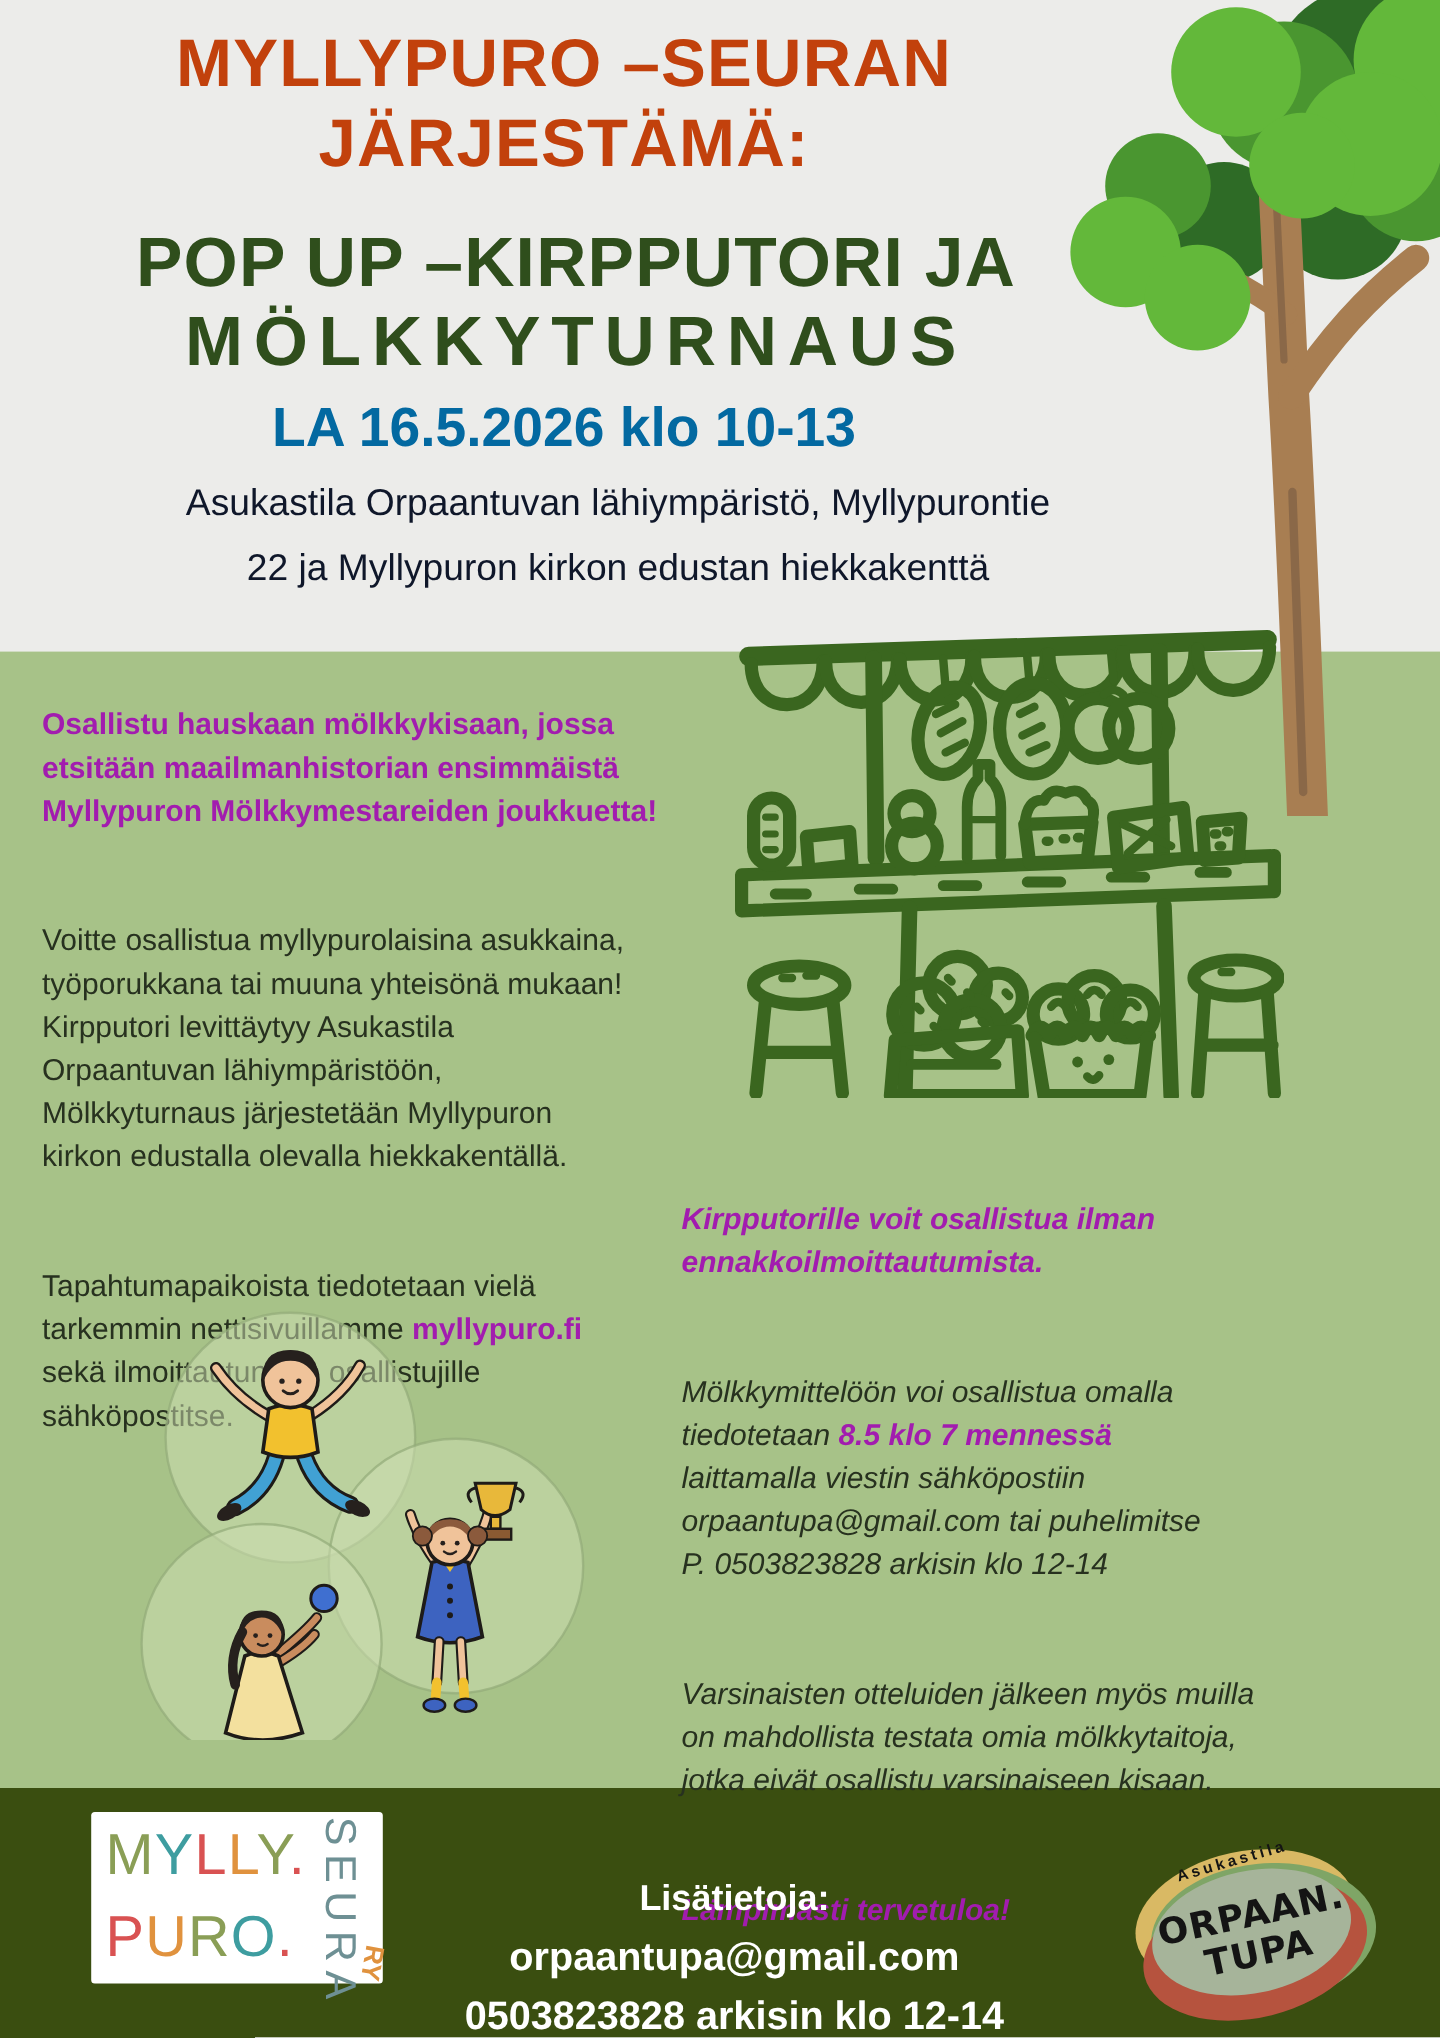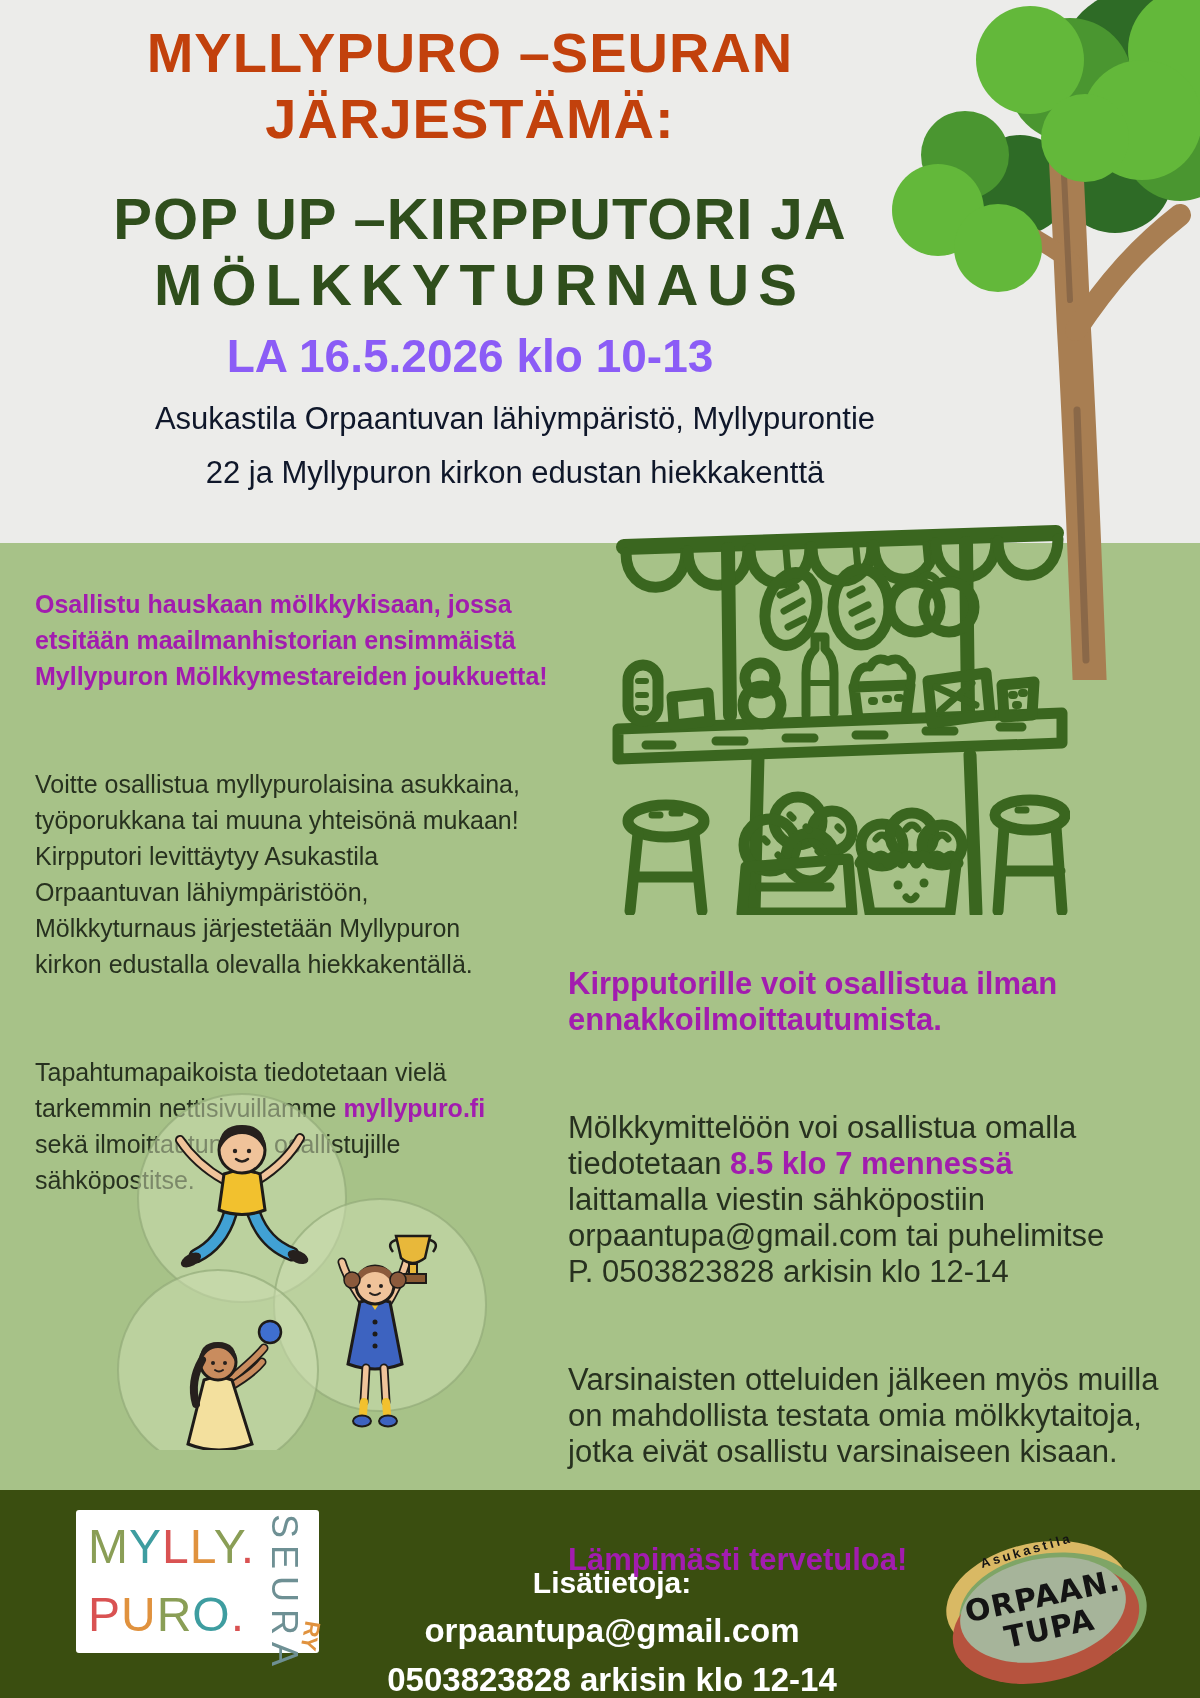--- a/index.html
+++ b/index.html
@@ -9,26 +9,26 @@
   .band{position:absolute;left:0;top:543px;width:1200px;height:947px;background:#a7c288;}
   .footerbar{position:absolute;left:0;top:1490px;width:1200px;height:208px;background:#3a4e10;}
   
   .organizer{position:absolute;left:0;top:20px;width:940px;text-align:center;
              font-size:56px;line-height:66px;font-weight:700;letter-spacing:1px;
              color:#c2410c;white-space:pre-line;}
   .title{position:absolute;left:0;top:186px;width:960px;text-align:center;color:#2f4e1c;font-weight:700;}
   .title .t1{display:block;font-size:58px;line-height:66px;letter-spacing:1px;}
   .title .t2{display:block;font-size:58px;line-height:66px;letter-spacing:9px;}
   .datetime{position:absolute;left:0;top:330px;width:940px;text-align:center;
-            font-size:46px;line-height:52px;font-weight:700;color:#8b5cf6;}
+            font-size:46px;line-height:52px;font-weight:700;color:#0369a1;}
   .location{position:absolute;left:0;top:392px;width:1030px;text-align:center;
             font-size:31px;line-height:54px;font-weight:400;color:#0f172a;white-space:pre-line;}
   
   .col-left{position:absolute;left:35px;top:550px;width:580px;font-size:25px;line-height:36px;white-space:pre-line;}
-  .col-right{position:absolute;left:568px;top:930px;width:610px;font-size:31px;line-height:36px;white-space:pre-line;}
+  .col-right{position:absolute;left:568px;top:962px;width:610px;font-size:25px;line-height:36px;white-space:pre-line;font-style:italic;}
   .para{margin:0 0 36px 0;}
   .bold{font-weight:700;color:#a21caf;}
   
   .contact{position:absolute;left:292px;top:1560px;width:640px;text-align:center;color:#ffffff;font-weight:700;}
   .contact .label{font-size:30px;line-height:46px;}
   .contact .email{font-size:33px;line-height:49px;}
   .contact .phone{font-size:33px;line-height:49px;}
   
   .mlogo{position:absolute;left:76px;top:1510px;width:243px;height:143px;background:#ffffff;border-radius:3px;}
   .mlogo .row{position:absolute;left:12px;font-size:48px;line-height:50px;font-weight:400;

